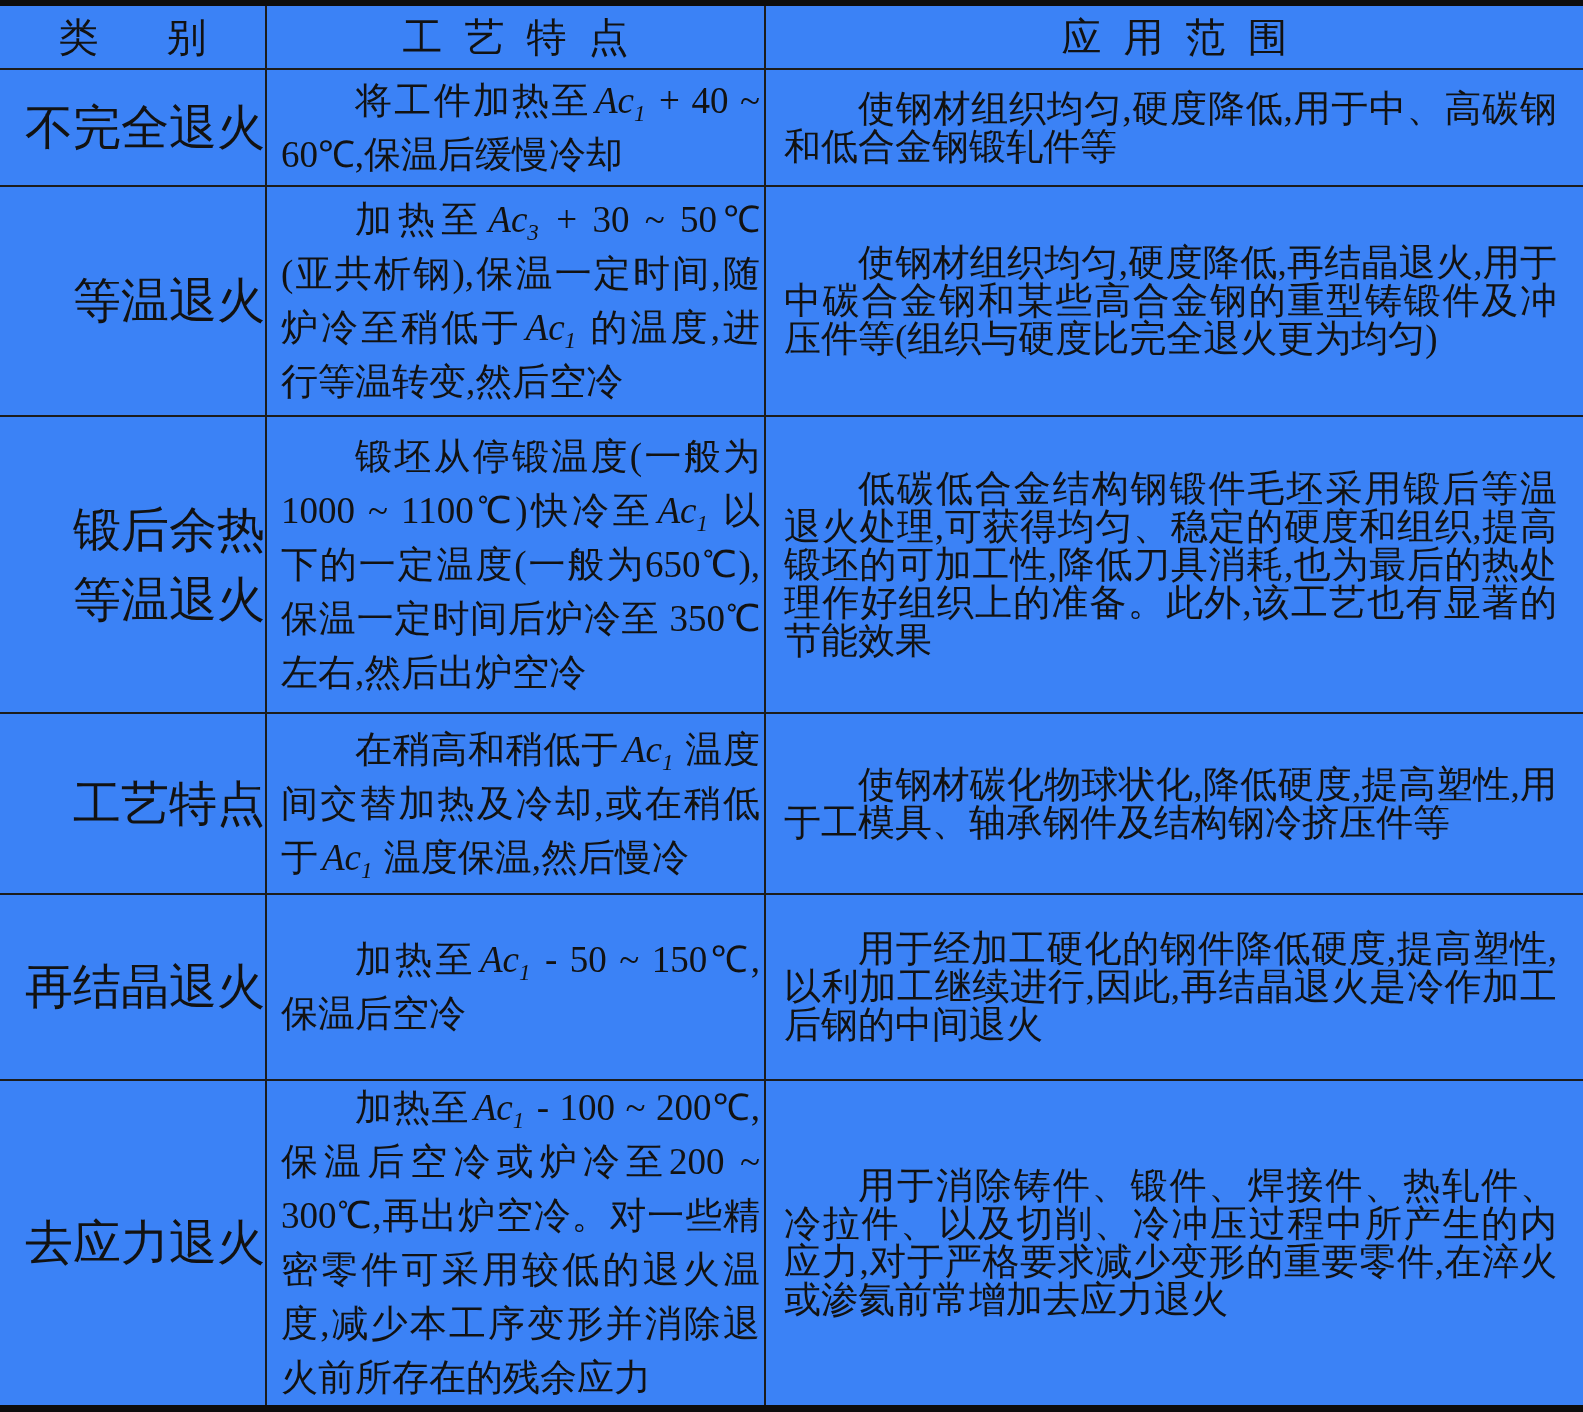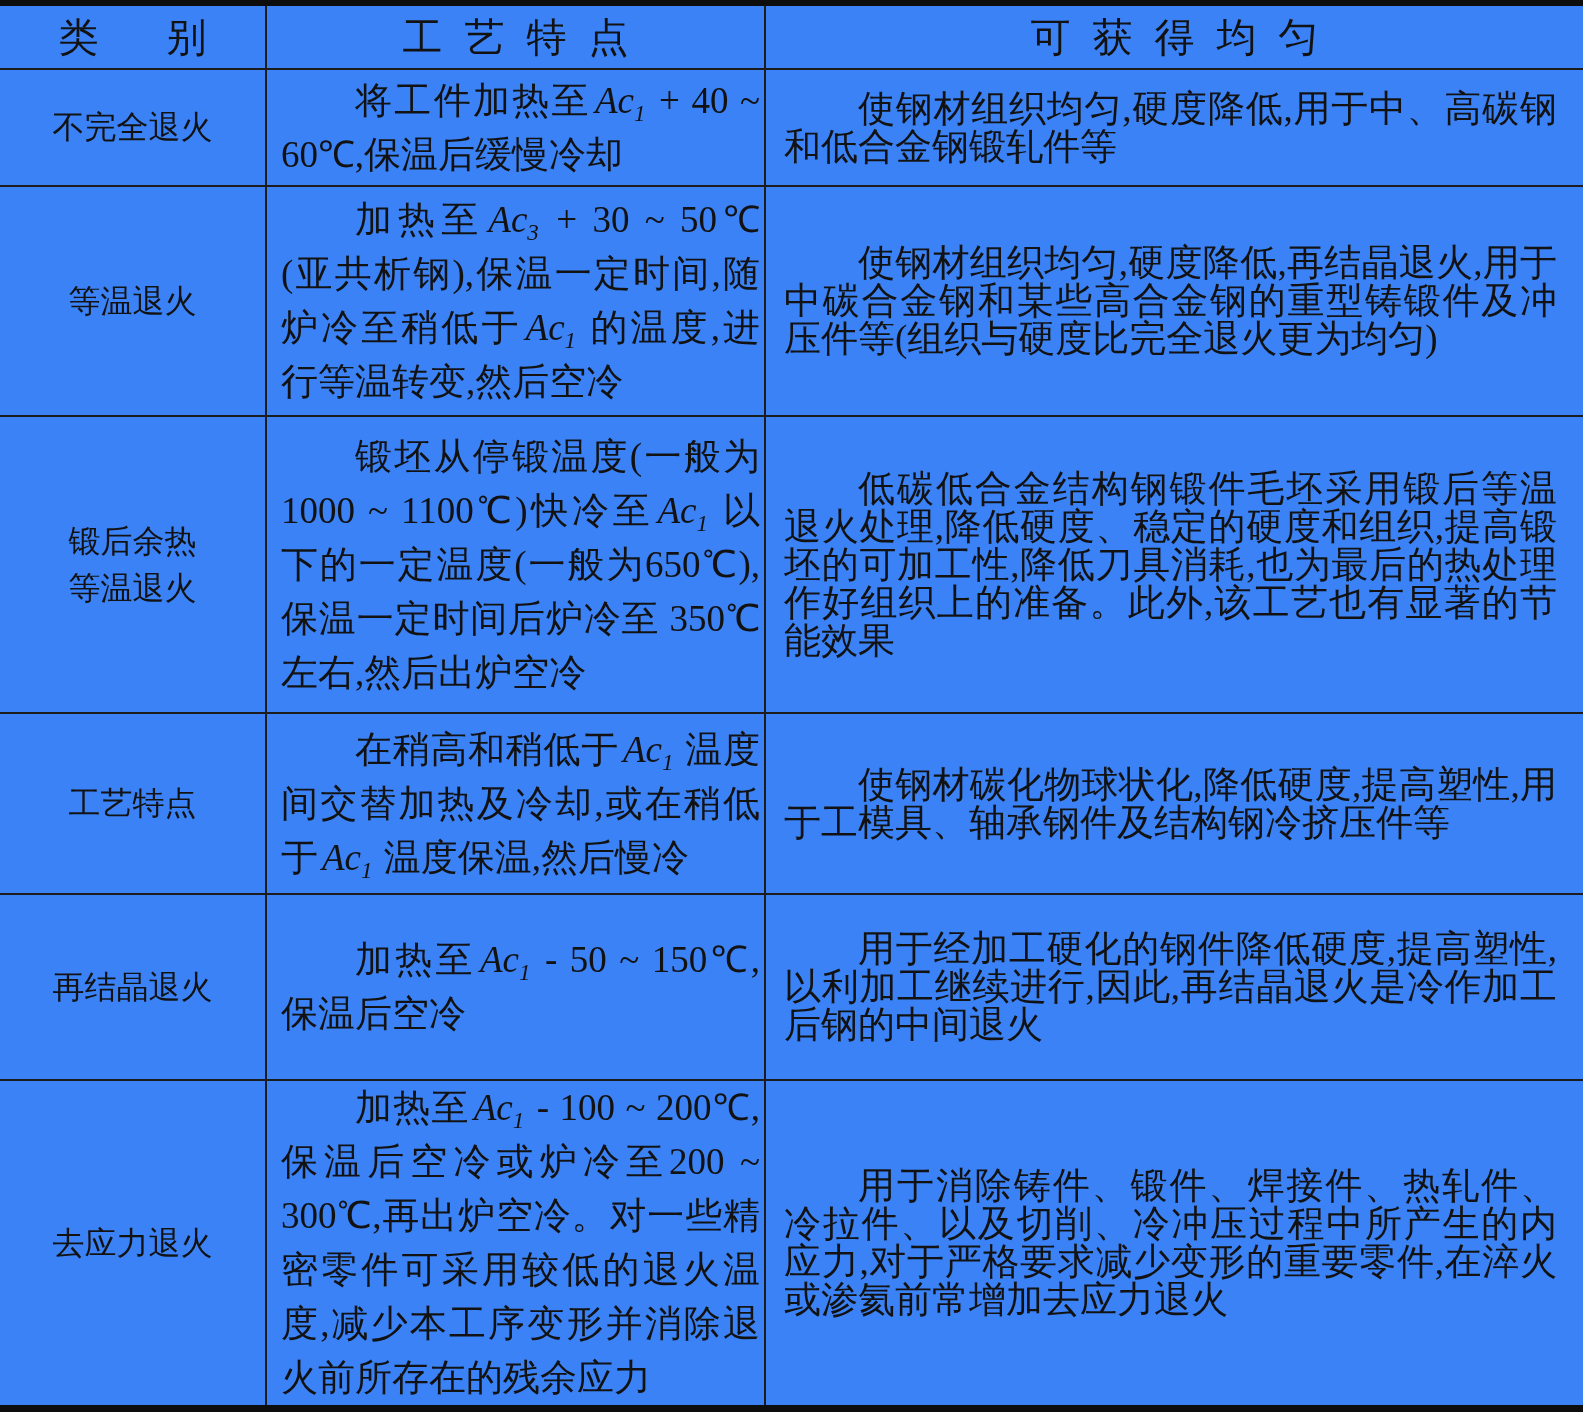--- a/index.html
+++ b/index.html
@@ -41,22 +41,22 @@
   thead tr { height: 66px; }
   th {
     font-size: 40px;
     text-align: center;
     white-space: nowrap;
   }
   th .sp2 { letter-spacing: 0.55em; margin-right: -0.55em; }
   th .sp1 { letter-spacing: 1.7em;  margin-right: -1.7em; }
 
   td.cat {
-    font-size: 32px;
-    text-align: center;
+    font-size: 48px;
+    text-align: right;
     line-height: 1.45;
   }
   td.proc, td.app {
     font-size: 37px;
   }
   td.proc p, td.app p {
     margin: 0;
     text-align: justify;
     text-indent: 2em;
   }
@@ -89,21 +89,21 @@
   <table class="annealing">
     <colgroup>
       <col class="c1">
         <col class="c2">
         <col class="c3">
     </colgroup>
     <thead>
       <tr>
         <th><span class="sp1">类别</span></th>
         <th><span class="sp2">工艺特点</span></th>
-        <th><span class="sp2">可获得均匀</span></th>
+        <th><span class="sp2">应用范围</span></th>
       </tr>
     </thead>
     <tbody>
       <tr class="r1">
         <td class="cat">不完全退火</td>
         <td class="proc">
             <p>将工件加热至<i class="var">Ac<sub>1</sub></i> + 40 ~ 60℃,保温后缓慢冷却</p>
           </td>
         <td class="app">
             <p>使钢材组织均匀,硬度降低,用于中、高碳钢和低合金钢锻轧件等</p>
@@ -117,21 +117,21 @@
         <td class="app">
             <p>使钢材组织均匀,硬度降低,再结晶退火,用于中碳合金钢和某些高合金钢的重型铸锻件及冲压件等(组织与硬度比完全退火更为均匀)</p>
           </td>
       </tr>
       <tr class="r3">
         <td class="cat">锻后余热<br>等温退火</td>
         <td class="proc">
             <p>锻坯从停锻温度(一般为1000 ~ 1100℃)快冷至<i class="var">Ac<sub>1</sub></i> 以下的一定温度(一般为650℃),保温一定时间后炉冷至 350℃左右,然后出炉空冷</p>
           </td>
         <td class="app">
-            <p>低碳低合金结构钢锻件毛坯采用锻后等温退火处理,降低硬度、稳定的硬度和组织,提高锻坯的可加工性,降低刀具消耗,也为最后的热处理作好组织上的准备。此外,该工艺也有显著的节能效果</p>
+            <p>低碳低合金结构钢锻件毛坯采用锻后等温退火处理,可获得均匀、稳定的硬度和组织,提高锻坯的可加工性,降低刀具消耗,也为最后的热处理作好组织上的准备。此外,该工艺也有显著的节能效果</p>
           </td>
       </tr>
       <tr class="r4">
         <td class="cat">工艺特点</td>
         <td class="proc">
             <p>在稍高和稍低于<i class="var">Ac<sub>1</sub></i> 温度间交替加热及冷却,或在稍低于<i class="var">Ac<sub>1</sub></i> 温度保温,然后慢冷</p>
           </td>
         <td class="app">
             <p>使钢材碳化物球状化,降低硬度,提高塑性,用于工模具、轴承钢件及结构钢冷挤压件等</p>
           </td>

